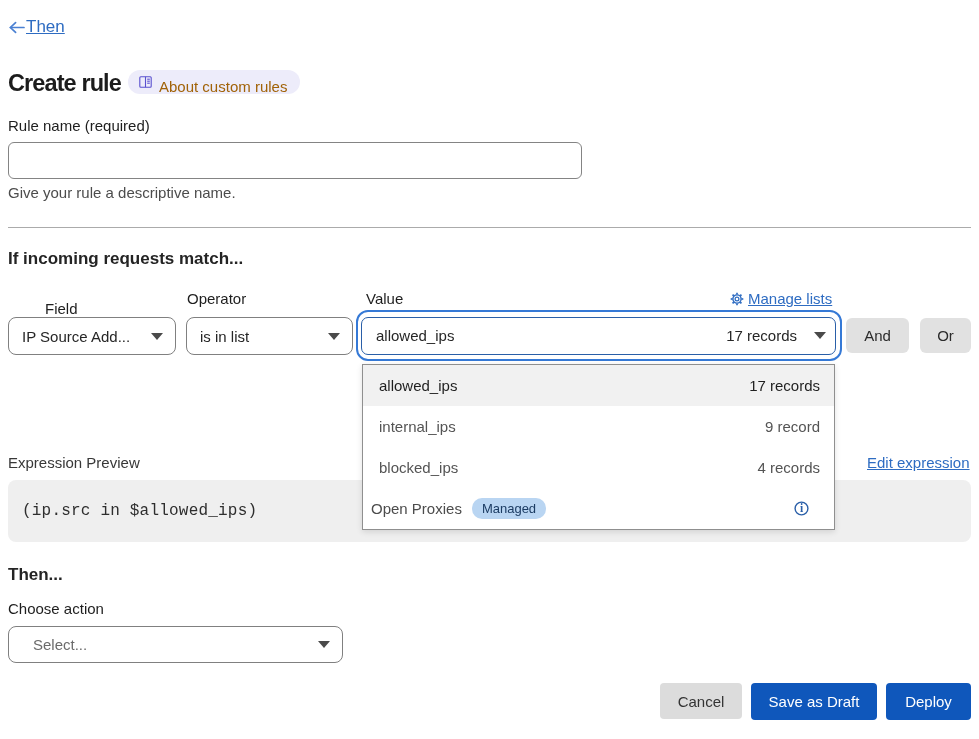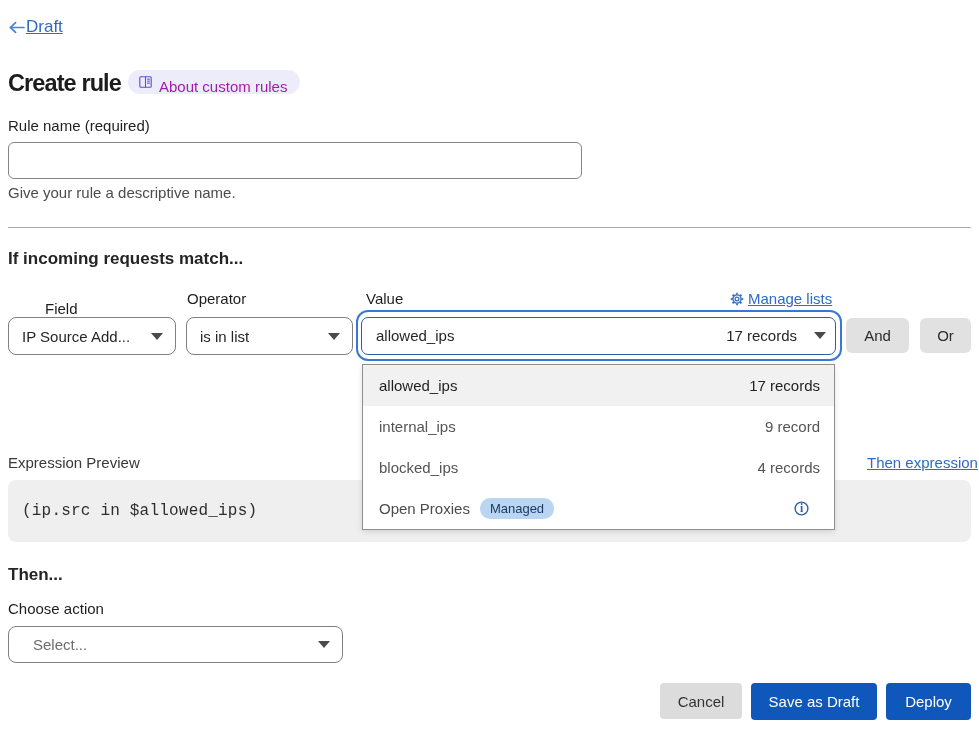--- a/index.html
+++ b/index.html
@@ -19,36 +19,36 @@
 <body>
 <div id="page">
 
   <div class="abs" style="left:8px; top:17px; font-size:17px; color:#2e6cc2; display:flex; align-items:center;">
     <svg width="17" height="13" viewBox="0 0 17 13" style="margin-right:1px;">
       <g fill="none" stroke="#4a80d2" stroke-width="1.7" stroke-linecap="round">
         <line x1="2.6" y1="6.5" x2="16" y2="6.5"></line>
         <polyline points="7.6,1.6 2.4,6.5 7.6,11.4" fill="none"></polyline>
       </g>
     </svg>
-    <span style="text-decoration:underline;">Draft</span>
+    <span style="text-decoration:underline;">Then</span>
   </div>
 
   <div class="abs" style="left:8px; top:70px; font-size:23.5px; letter-spacing:-0.9px; font-weight:700; color:#1c1c1c;">Create rule</div>
 
   <div class="abs" style="left:128px; top:70px; height:24px; border-radius:12px; background:#edecfa; display:flex; align-items:center; padding:0 13px 0 11px;">
     <svg width="13" height="12" viewBox="0 0 13 12" style="margin-right:7px;">
       <g fill="none" stroke="#5a50cf" stroke-width="1.1">
         <rect x="0.8" y="0.8" width="11.4" height="10.4" rx="1"></rect>
         <line x1="6.5" y1="0.8" x2="6.5" y2="11.2"></line>
         <line x1="8.2" y1="3.2" x2="10.8" y2="3.2"></line>
         <line x1="8.2" y1="5.2" x2="10.8" y2="5.2"></line>
         <line x1="8.2" y1="7.2" x2="10.8" y2="7.2"></line>
       </g>
     </svg>
-    <span style="font-size:15px; color:#a21caf;margin-top:8px;">About custom rules</span>
+    <span style="font-size:15px; color:#a16207;margin-top:8px;">About custom rules</span>
   </div>
 
   <div class="abs lbl" style="left:8px; top:117px;">Rule name (required)</div>
   <div class="abs" style="left:8px; top:142px; width:574px; height:37px; border:1px solid #848484; border-radius:6px; background:#fff;"></div>
   <div class="abs" style="left:8px; top:184px; font-size:15px; color:#4c4c4c;">Give your rule a descriptive name.</div>
 
   <div class="abs" style="left:8px; top:227px; width:963px; height:1px; background:#ababab;"></div>
 
   <div class="abs" style="left:8px; top:249px; font-size:17px; font-weight:700; color:#242424;">If incoming requests match...</div>
 
@@ -84,40 +84,40 @@
   <div class="abs" style="left:361px; top:316.5px; width:475px; height:38.5px; border:1.5px solid #2a5fa8; border-radius:7px; background:#fff; display:flex; align-items:center; padding:0 9px 0 14px; font-size:15px; color:#262626;">
     allowed_ips
     <span style="margin-left:auto; margin-right:17px;">17 records</span>
     <span class="caret" style="margin-left:0;"></span>
   </div>
 
   <div class="abs btn gbtn" style="left:846px; top:318px; width:63px; height:35px;">And</div>
   <div class="abs btn gbtn" style="left:920px; top:318px; width:51px; height:35px;">Or</div>
 
   <div class="abs" style="left:8px; top:454px; font-size:15px; color:#383838;">Expression Preview</div>
-  <div class="abs link" style="left:867px; top:454px; font-size:15px;">Then expression</div>
+  <div class="abs link" style="left:867px; top:454px; font-size:15px;">Edit expression</div>
 
   <div class="abs" style="left:8px; top:480px; width:963px; height:62px; background:#efefef; border-radius:8px;"></div>
   <div class="abs" style="left:22px; top:502px; font-family:'Liberation Mono', monospace; font-size:16px; letter-spacing:0.2px; color:#2e2e2e;">(ip.src in $allowed_ips)</div>
 
   <div class="abs" style="left:8px; top:565px; font-size:17px; font-weight:700; color:#242424;">Then...</div>
   <div class="abs lbl" style="left:8px; top:600px;">Choose action</div>
   <div class="abs sel" style="left:8px; top:626px; width:335px; height:37px; color:#6b6b6b; padding-left:24px;">Select...<span class="caret"></span></div>
 
   <div class="abs" style="left:362px; top:364px; width:473px; height:166px; background:#fff; border:1px solid #8f8f8f; box-shadow:0 2px 6px rgba(0,0,0,0.12); z-index:5;">
     <div style="height:41px; background:#f1f1f1; display:flex; align-items:center; padding:0 14px 0 16px; font-size:15px; color:#1f1f1f;">
       allowed_ips<span style="margin-left:auto;">17 records</span>
     </div>
     <div style="height:41px; display:flex; align-items:center; padding:0 14px 0 16px; font-size:15px; color:#545454;">
       internal_ips<span style="margin-left:auto;">9 record</span>
     </div>
     <div style="height:41px; display:flex; align-items:center; padding:0 14px 0 16px; font-size:15px; color:#545454;">
       blocked_ips<span style="margin-left:auto;">4 records</span>
     </div>
-    <div style="height:41px; display:flex; align-items:center; padding:0 14px 0 16px; font-size:15px; color:#4c4c4c;">
+    <div style="height:41px; display:flex; align-items:center; padding:0 14px 0 8px; font-size:15px; color:#4c4c4c;">
       Open Proxies
       <span style="margin-left:10px; background:#b9d5f2; color:#1c3c63; font-size:13px; border-radius:10px; padding:3px 10px;">Managed</span>
       <svg width="15" height="15" viewBox="0 0 15 15" style="margin-left:auto; margin-right:11px;">
         <circle cx="7.5" cy="7.5" r="6.4" fill="none" stroke="#2a5fa8" stroke-width="1.4"></circle>
         <text x="7.5" y="11.4" text-anchor="middle" font-family="Liberation Serif" font-size="11.5" font-weight="bold" fill="#2a5fa8">i</text>
       </svg>
     </div>
   </div>
 
   <div class="abs btn" style="left:660px; top:683px; width:82px; height:36px; background:#dcdcdc; color:#333;">Cancel</div>

